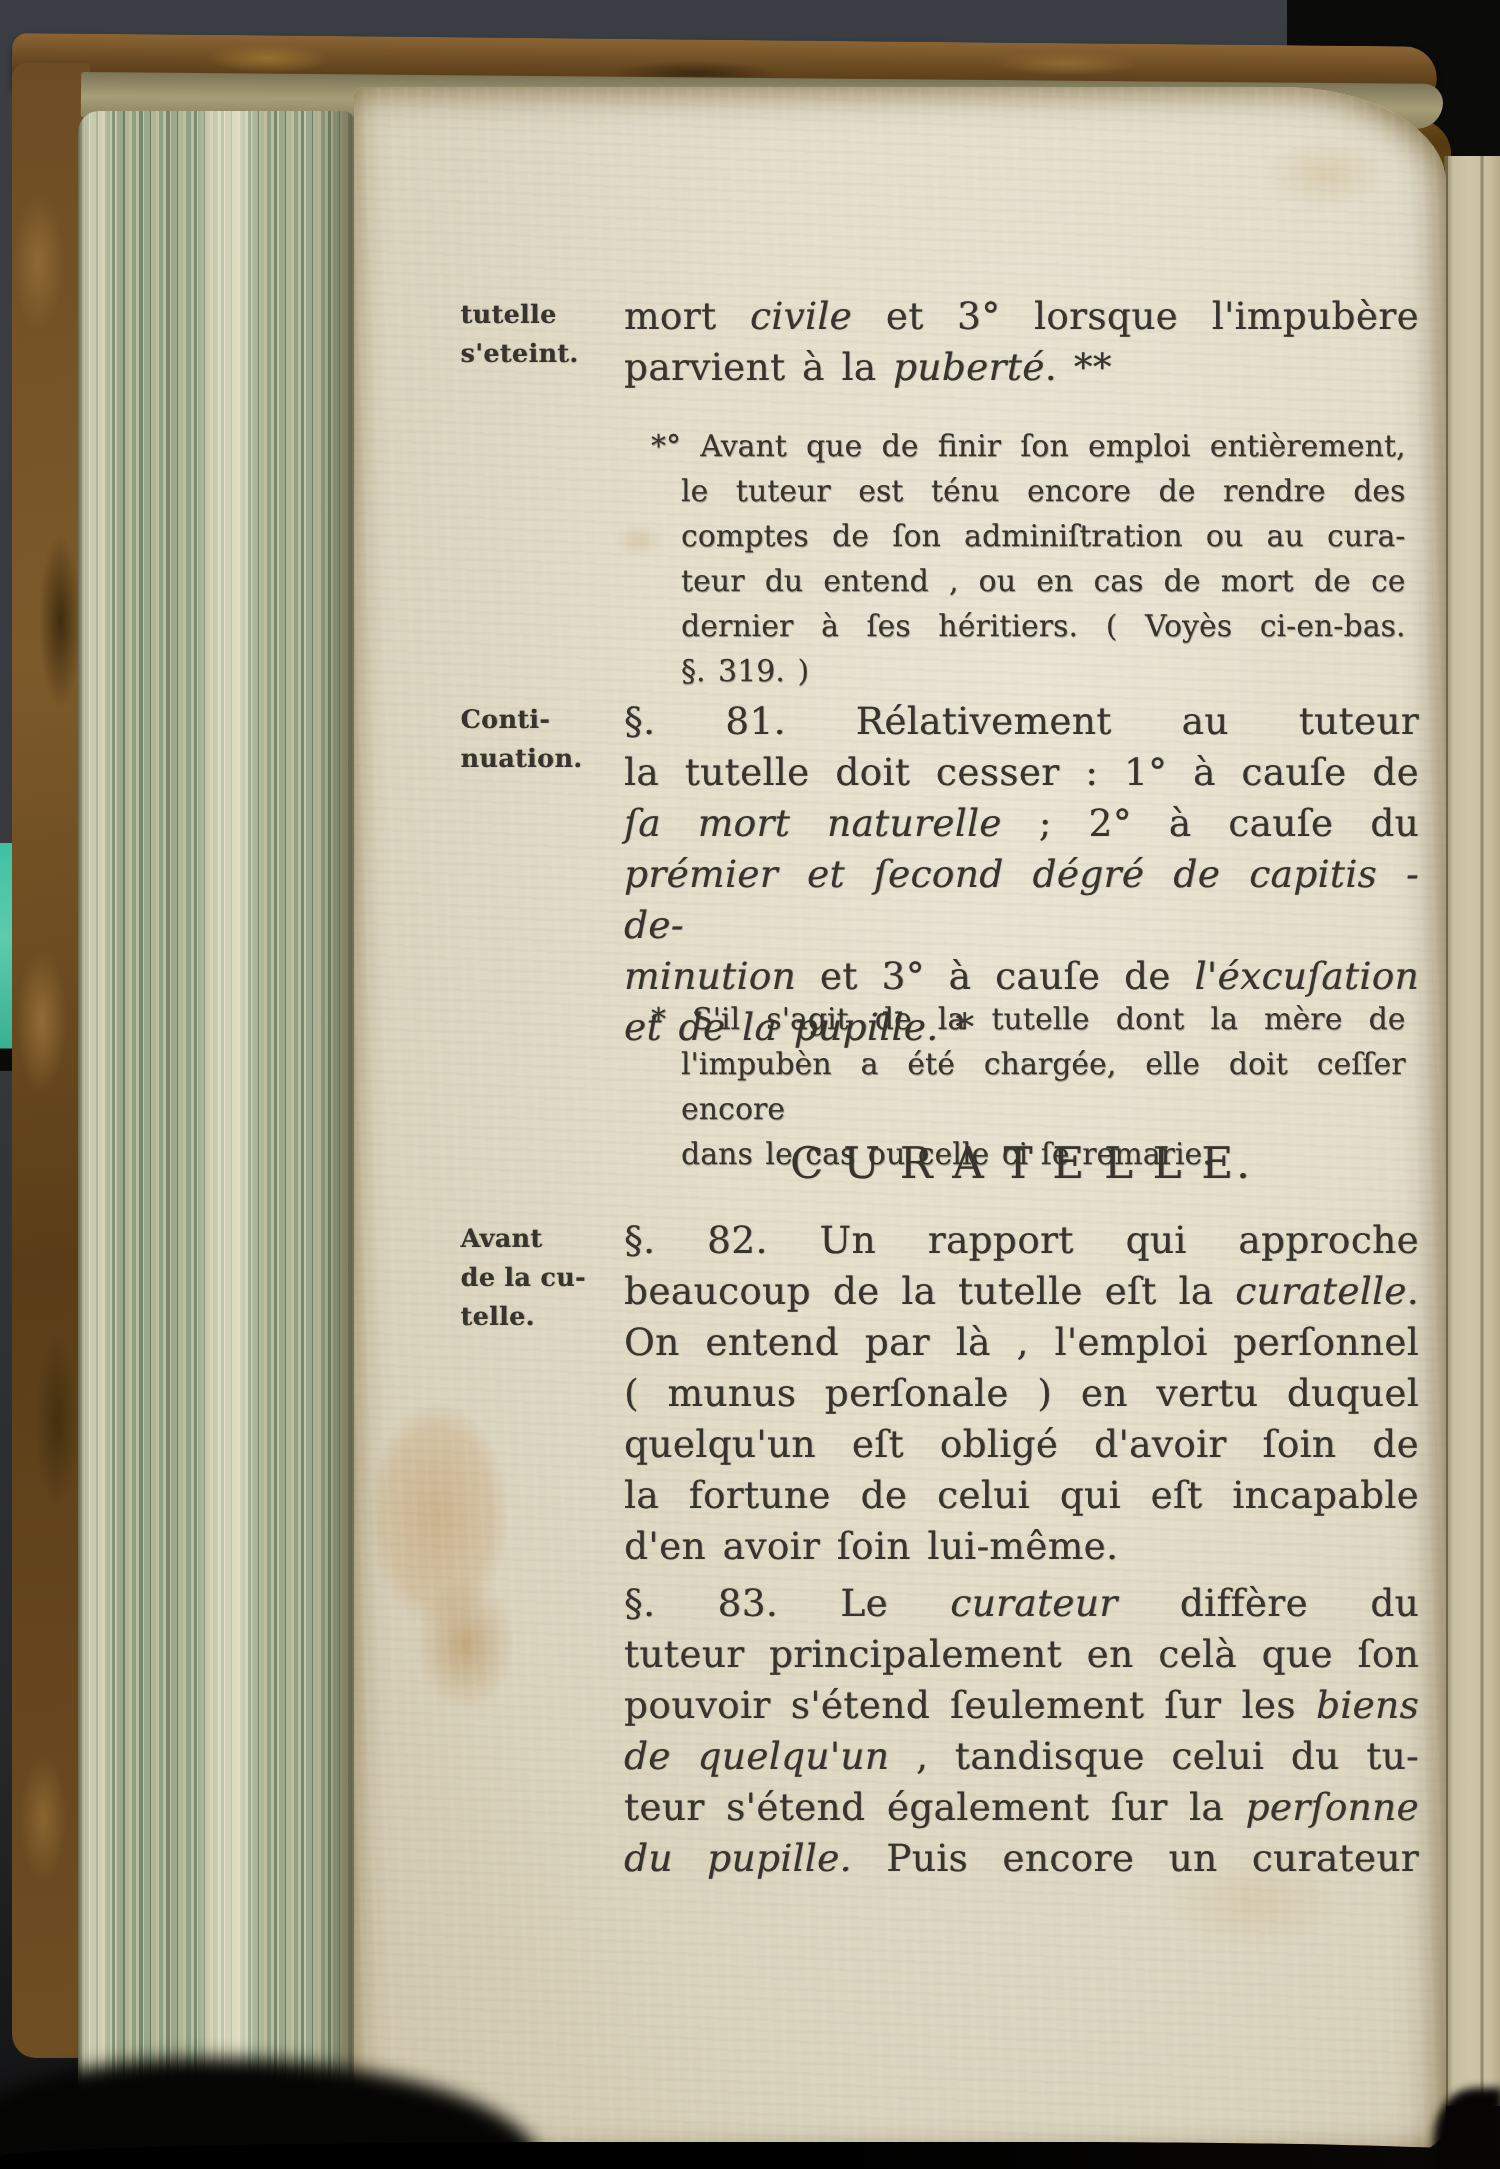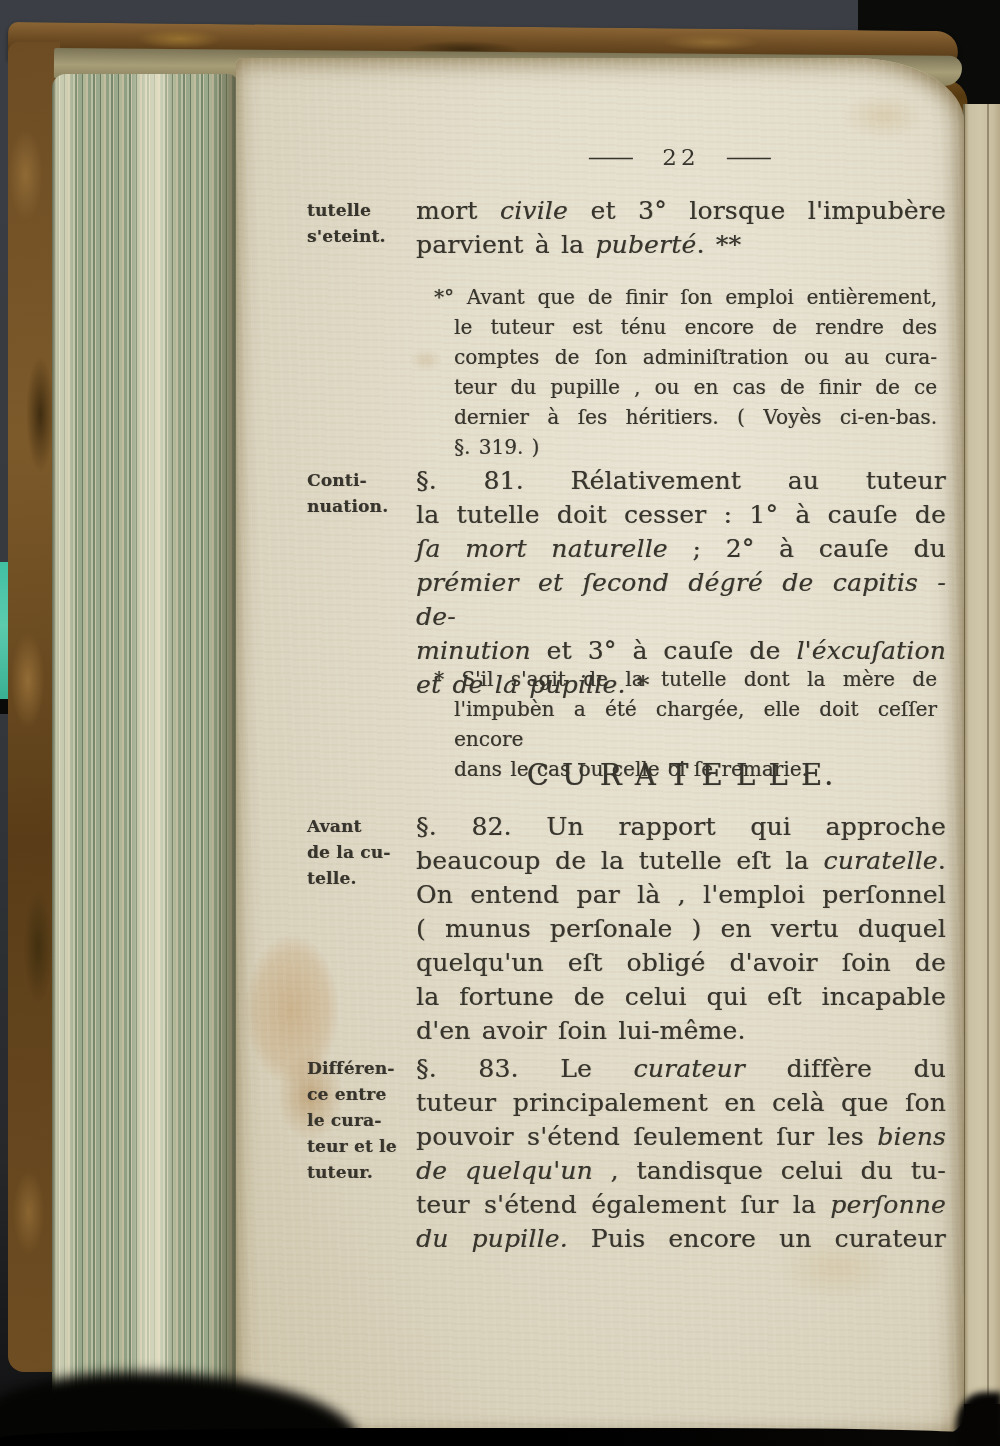--- a/index.html
+++ b/index.html
@@ -112,38 +112,33 @@
   <div class="leather-top"></div>
   <div class="leather-side"></div>
   <div class="leather-corner"></div>
   <div class="top-edge"></div>
   <div class="fore-edge"></div>
   <div class="right-strip"></div>
 
   <div class="page">
     <div class="grain"></div>
     <div class="column">
-      <div class="page-number">
-        <span class="pn-dash">—</span>
-        <span class="pn-num">22</span>
-        <span class="pn-dash">—</span>
-      </div>
     <div class="block main" style="top: 136px;">
           <div class="margin-note">
             <div>tutelle</div>
             <div>s'eteint.</div>
           </div>
           <div class="line"><span class="seg">mort </span><span class="seg it">civile</span><span class="seg"> et 3° lorsque l'impubère</span></div>
           <div class="line nj"><span class="seg">parvient à la </span><span class="seg it">puberté</span><span class="seg">. **</span></div>
         </div>
         <div class="block footnote" style="top: 224px;">
           <div class="line fn-first"><span class="seg">*°  Avant que de finir ſon emploi entièrement,</span></div>
           <div class="line"><span class="seg">le tuteur est ténu encore de rendre des</span></div>
           <div class="line"><span class="seg">comptes de ſon adminiſtration ou au cura-</span></div>
-          <div class="line"><span class="seg">teur du pupille , ou en cas de finir de ce</span></div>
+          <div class="line"><span class="seg">teur du entend , ou en cas de mort de ce</span></div>
           <div class="line"><span class="seg">dernier à ſes héritiers. ( Voyès ci-en-bas.</span></div>
           <div class="line nj"><span class="seg">§. 319. )</span></div>
         </div>
         <div class="block main" style="top: 406px;">
           <div class="margin-note">
             <div>Conti-</div>
             <div>nuation.</div>
           </div>
           <div class="line"><span class="seg">§. 81.  Rélativement au tuteur</span></div>
           <div class="line"><span class="seg">la tutelle doit cesser :  1°  à cauſe de</span></div>
@@ -166,27 +161,20 @@
           </div>
           <div class="line"><span class="seg">§. 82.  Un rapport qui approche</span></div>
           <div class="line"><span class="seg">beaucoup de la tutelle eſt la </span><span class="seg it">curatelle</span><span class="seg">.</span></div>
           <div class="line"><span class="seg">On entend par là , l'emploi perſonnel</span></div>
           <div class="line"><span class="seg">( munus perſonale )  en vertu duquel</span></div>
           <div class="line"><span class="seg">quelqu'un eſt obligé d'avoir ſoin de</span></div>
           <div class="line"><span class="seg">la fortune de celui qui eſt incapable</span></div>
           <div class="line nj"><span class="seg">d'en avoir ſoin lui-même.</span></div>
         </div>
         <div class="block main" style="top: 994px;">
-          <div class="margin-note">
-            <div>Différen-</div>
-            <div>ce entre</div>
-            <div>le cura-</div>
-            <div>teur et le</div>
-            <div>tuteur.</div>
-          </div>
           <div class="line"><span class="seg">§. 83.  Le </span><span class="seg it">curateur</span><span class="seg"> diffère du</span></div>
           <div class="line"><span class="seg">tuteur principalement en celà que ſon</span></div>
           <div class="line"><span class="seg">pouvoir s'étend ſeulement ſur les </span><span class="seg it">biens</span></div>
           <div class="line"><span class="seg it">de quelqu'un</span><span class="seg"> ,  tandisque celui du tu-</span></div>
           <div class="line"><span class="seg">teur s'étend également ſur la </span><span class="seg it">perſonne</span></div>
           <div class="line"><span class="seg it">du pupille.</span><span class="seg">  Puis encore un curateur</span></div>
         </div>
       </div>
   </div>
 

